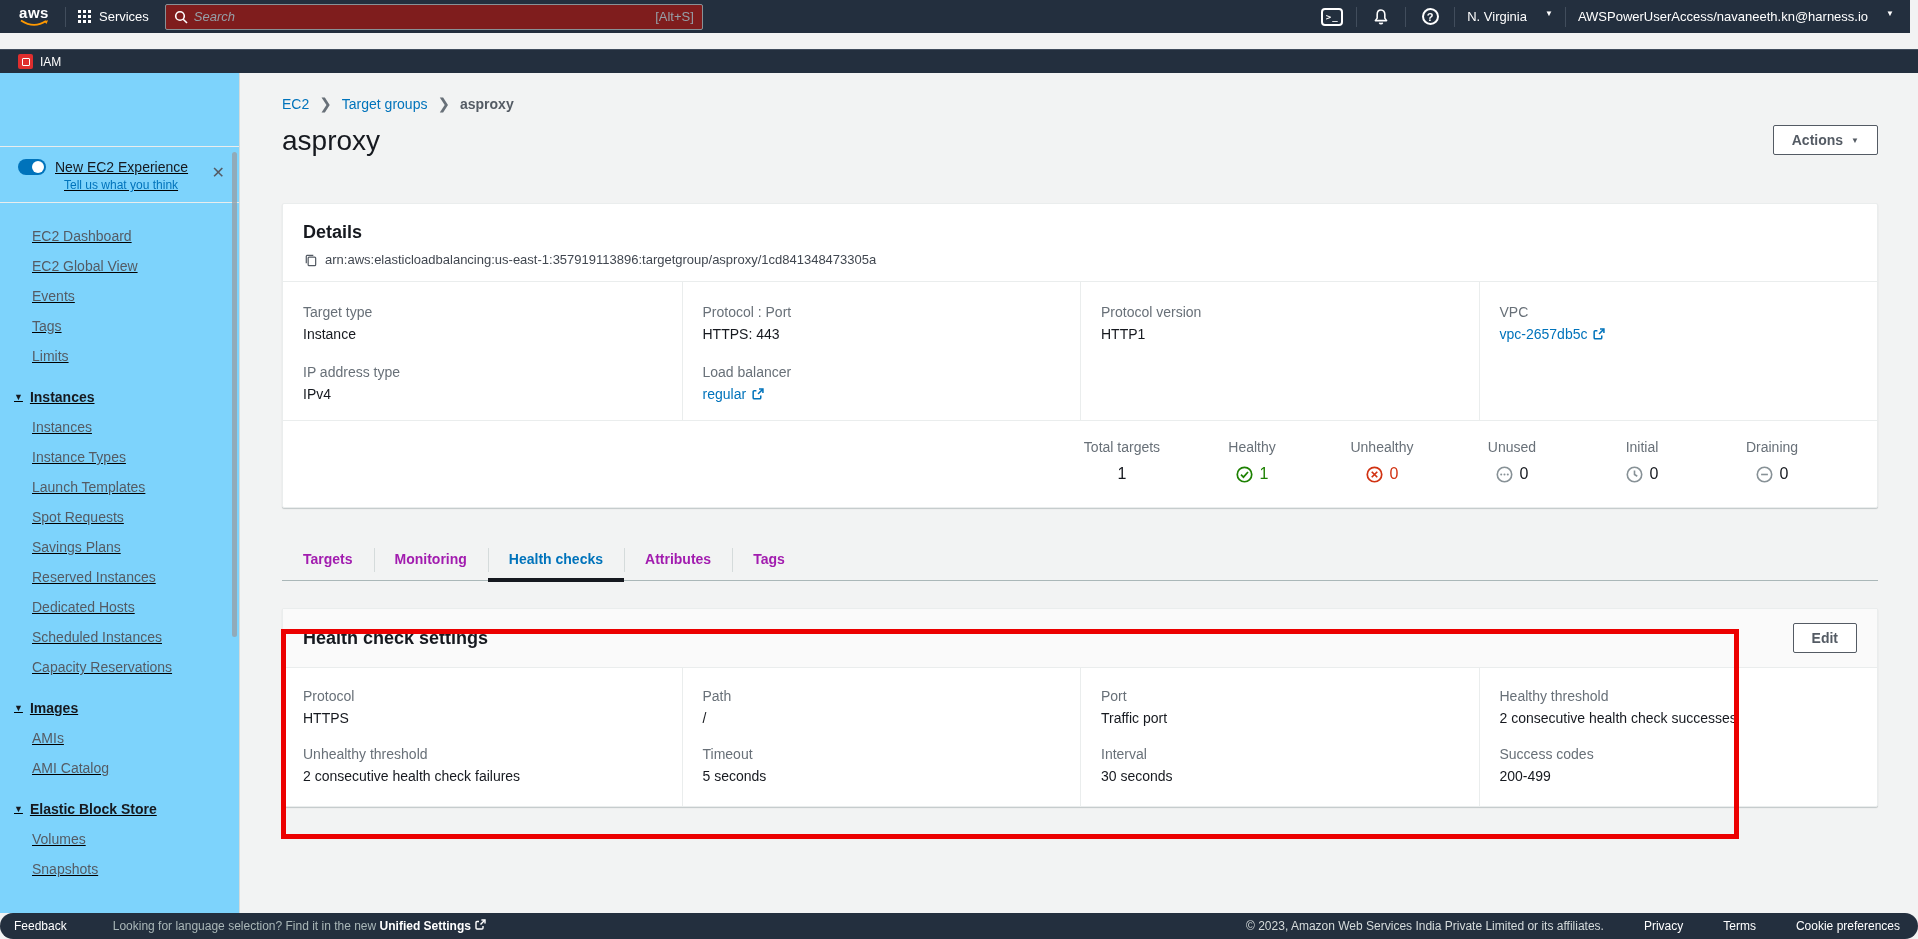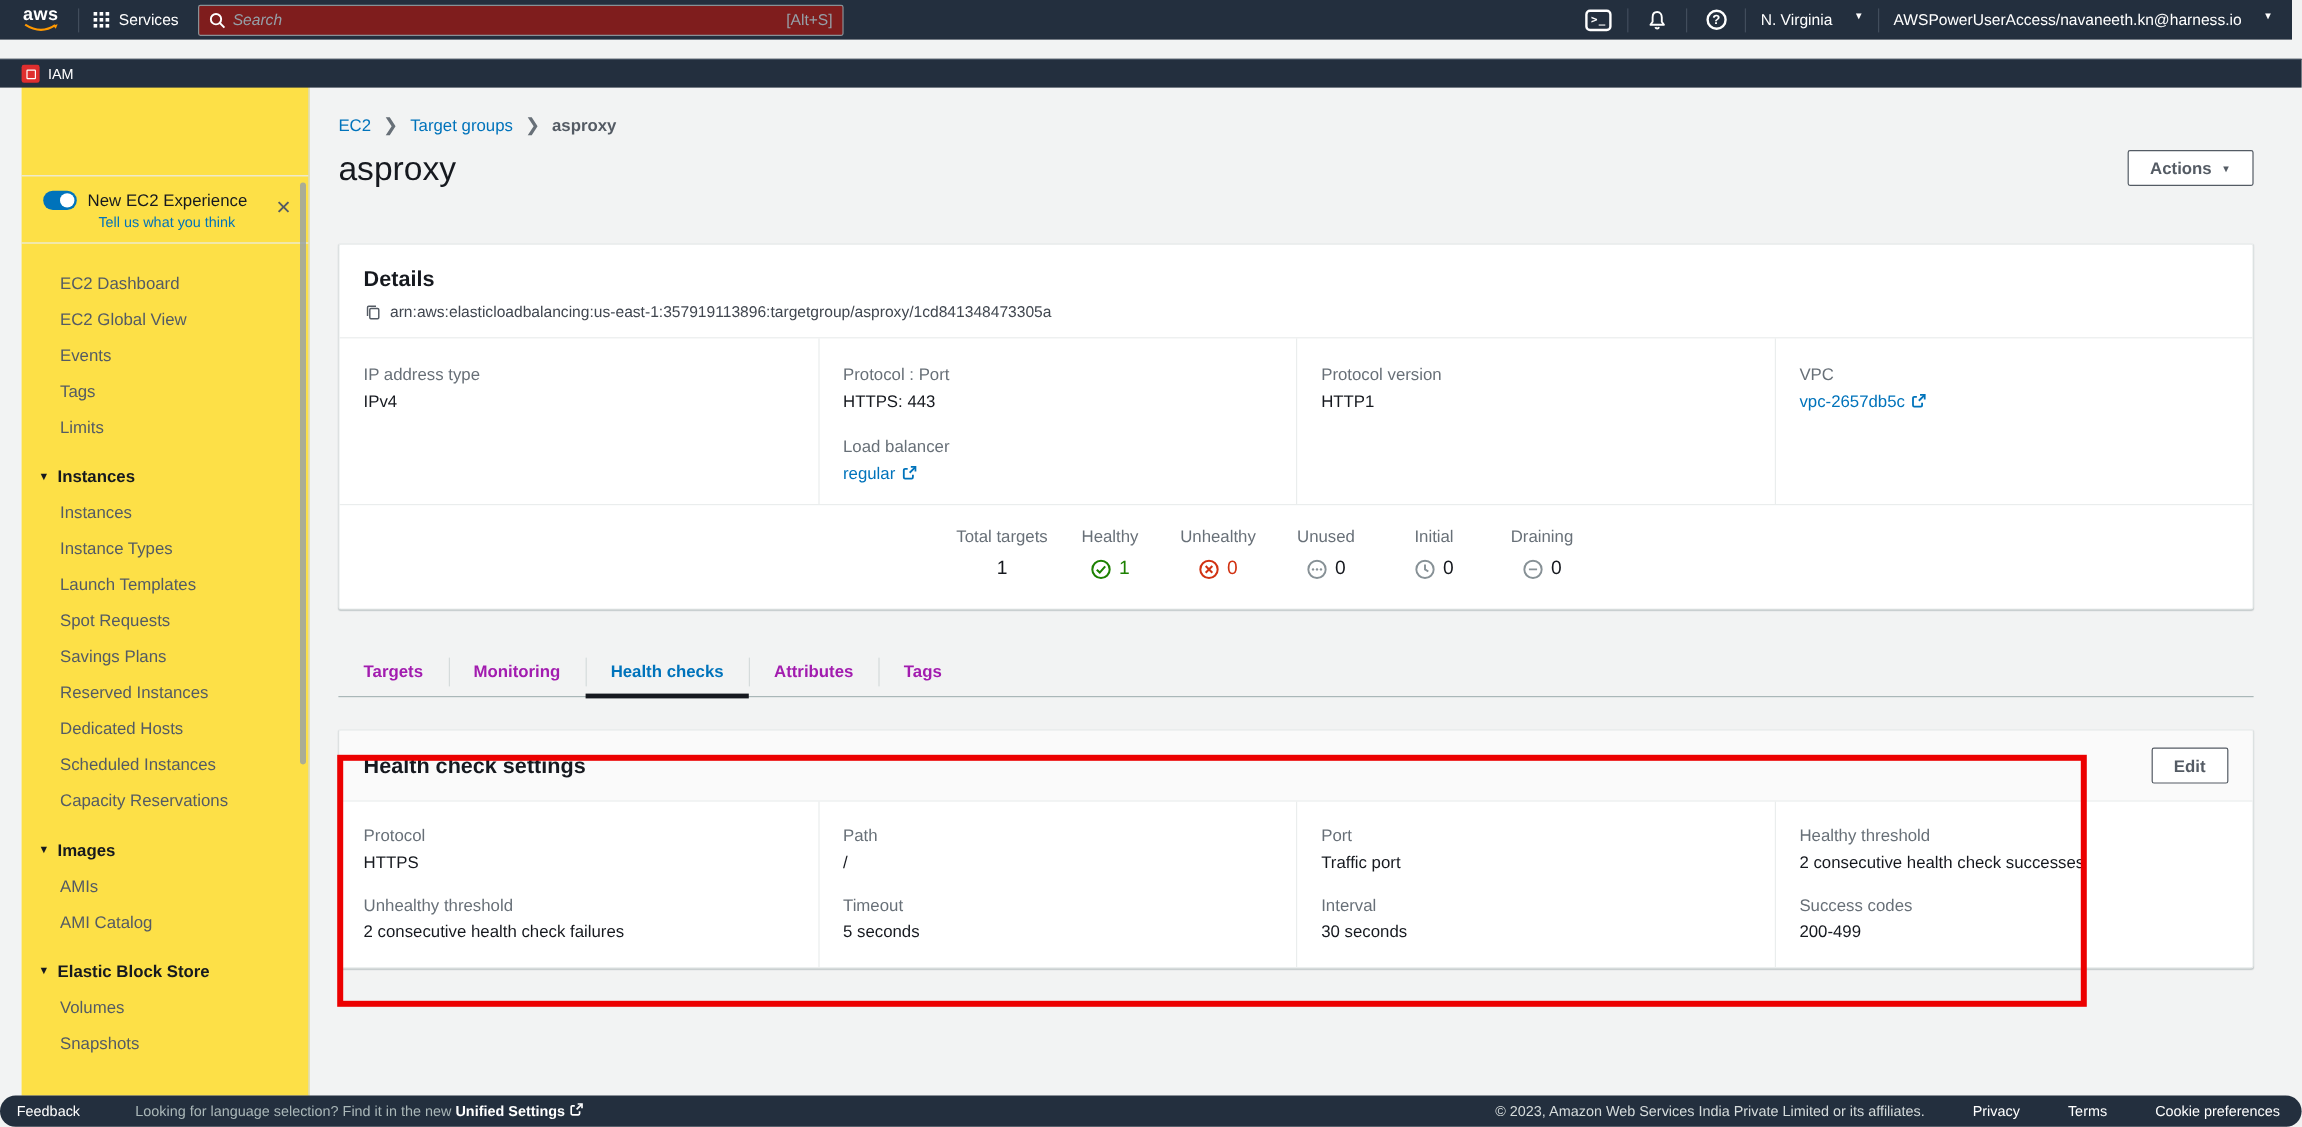--- a/index.html
+++ b/index.html
@@ -22,21 +22,21 @@
   .top-ico { display:flex; align-items:center; justify-content:center; width:24px; height:22px; cursor:pointer; }
   .shell-ico { width:22px; height:18px; border:2px solid #fff; border-radius:4px; font-size:9px; font-weight:700; font-family:"DejaVu Sans Mono", monospace; display:flex; align-items:center; justify-content:center; letter-spacing:1px; }
   .help-ico { width:17px; height:17px; border:2px solid #fff; border-radius:50%; font-size:11px; font-weight:700; display:flex; align-items:center; justify-content:center; }
   .top-txt { font-size:13px; color:#fff; display:flex; align-items:flex-start; gap:18px; cursor:pointer; white-space:nowrap; }
   .caret { font-size:8px; color:#fff; }
   .iam-chip { display:flex; align-items:center; gap:7px; margin-left:18px; font-size:12px; cursor:pointer; }
   .iam-ico { width:15px; height:15px; background:#df2e2e; border-radius:2px; display:flex; align-items:center; justify-content:center; }
   .iam-ico i { display:block; width:8px; height:8px; border:1.5px solid #fff; border-radius:1px; }
 
   
-  .sidebar { position:absolute; left:18px; top:57px; width:240px; height:856px; background:#fde047; border-right:1px solid #d5dbdb; z-index:10; }
+  .sidebar { position:absolute; left:0; top:57px; width:240px; height:856px; background:#7dd3fc; border-right:1px solid #d5dbdb; z-index:10;text-decoration:underline; }
   .side-banner { margin-top:89px; border-top:1px solid #eaeded; border-bottom:1px solid #eaeded; padding:12px 14px 10px 18px; position:relative; }
   .banner-row { display:flex; align-items:center; gap:9px; }
   .toggle { width:28px; height:16px; background:#0073bb; border-radius:9px; position:relative; flex:0 0 auto; cursor:pointer; }
   .toggle::after { content:""; position:absolute; right:2px; top:2px; width:12px; height:12px; border-radius:50%; background:#fff; }
   .banner-title { font-size:14px; color:#16191f; }
   .banner-sub { font-size:12px; color:#0073bb; margin:3px 0 0 46px; cursor:pointer; }
   .banner-close { position:absolute; right:14px; top:16px; font-size:16px; color:#545b64; cursor:pointer; }
   .nav { padding:18px 0 0 0; }
   .nav ul { list-style:none; }
   .nav li { font-size:14px; color:#545b64; padding:7px 0 7px 32px; cursor:pointer; }
@@ -66,21 +66,21 @@
   .copy-ico { cursor:pointer; flex:0 0 auto; }
 
   .fgrid { display:grid; grid-template-columns:1fr 1fr 1fr 1fr; border-top:1px solid #eaeded; }
   .fcol { padding:22px 20px 18px 20px; }
   .fcol + .fcol { border-left:1px solid #eaeded; }
   .fpair + .fpair { margin-top:22px; }
   .flabel { font-size:14px; color:#687078; }
   .fvalue { font-size:14px; color:#16191f; margin-top:6px; display:flex; align-items:center; gap:5px; }
   .link { color:#0073bb; cursor:pointer; text-decoration:none; }
 
-  .counters { display:flex; justify-content:center; border-top:1px solid #eaeded; padding:18px 60px 24px 20px; }
+  .counters { display:flex; justify-content:flex-end; border-top:1px solid #eaeded; padding:18px 60px 24px 20px;gap:40px; }
   .counter { text-align:center; min-width:90px; }
   .c-label { font-size:14px; color:#687078; }
   .c-value { margin-top:10px; font-size:16px; color:#16191f; display:flex; align-items:center; justify-content:center; gap:7px; }
   .c-green { color:#1d8102; }
   .c-red { color:#d13212; }
   .c-gray { color:#16191f; }
 
   .tabs { margin-top:32px; display:flex; border-bottom:1px solid #aab7b8; }
   .tab { position:relative; font-size:14px; font-weight:700; color:#a21caf; padding:11px 21px 13px 21px; cursor:pointer; }
   .tab + .tab::before { content:""; position:absolute; left:0; top:8px; height:24px; width:1px; background:#d5dbdb; }
@@ -255,20 +255,24 @@
           <svg class="copy-ico" width="15" height="15" viewBox="0 0 16 16">
               <rect x="5.5" y="5.5" width="8" height="9" rx="1" stroke="#545b64" stroke-width="1.3" fill="none"></rect>
               <path d="M11 3.5 H4.5 a1 1 0 0 0 -1 1 V12" stroke="#545b64" stroke-width="1.3" fill="none"></path>
             </svg>
           <span>arn:aws:elasticloadbalancing:us-east-1:357919113896:targetgroup/asproxy/1cd841348473305a</span>
         </div>
       </div>
       <div class="fgrid">
         <div class="fcol">
           <div class="fpair">
+            <div class="flabel">Target type</div>
+            <div class="fvalue">Instance</div>
+          </div>
+          <div class="fpair">
             <div class="flabel">IP address type</div>
             <div class="fvalue">IPv4</div>
           </div>
         </div>
         <div class="fcol">
           <div class="fpair">
             <div class="flabel">Protocol : Port</div>
             <div class="fvalue">HTTPS: 443</div>
           </div>
           <div class="fpair">

